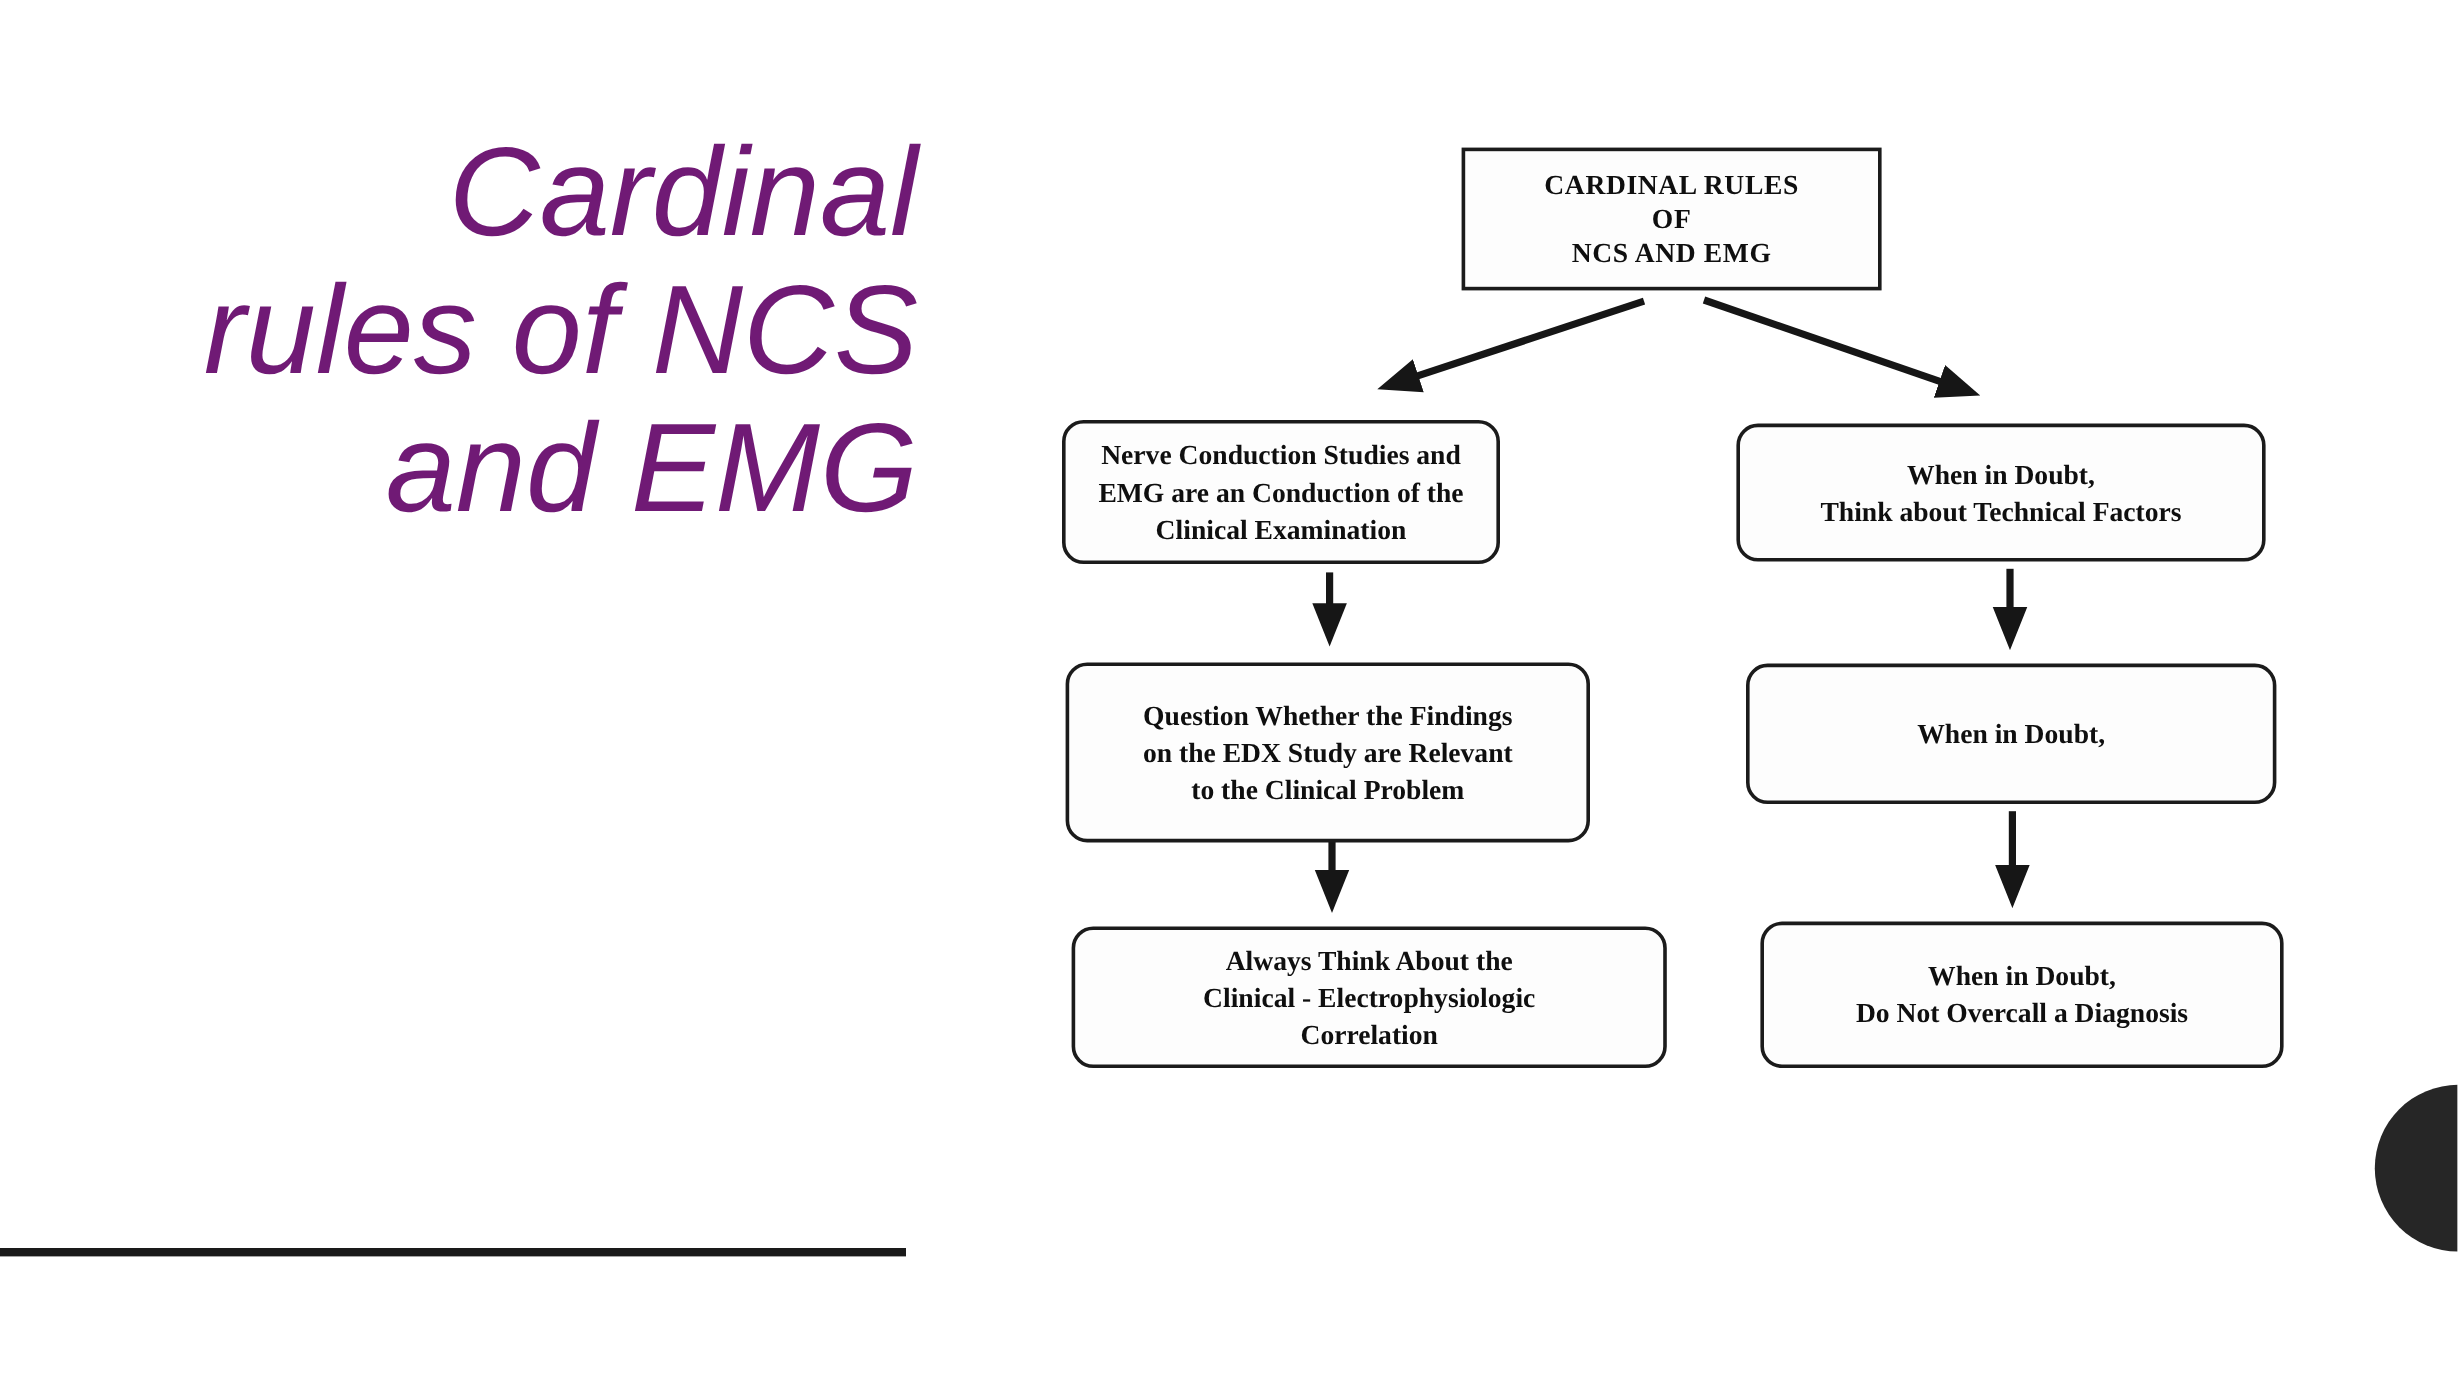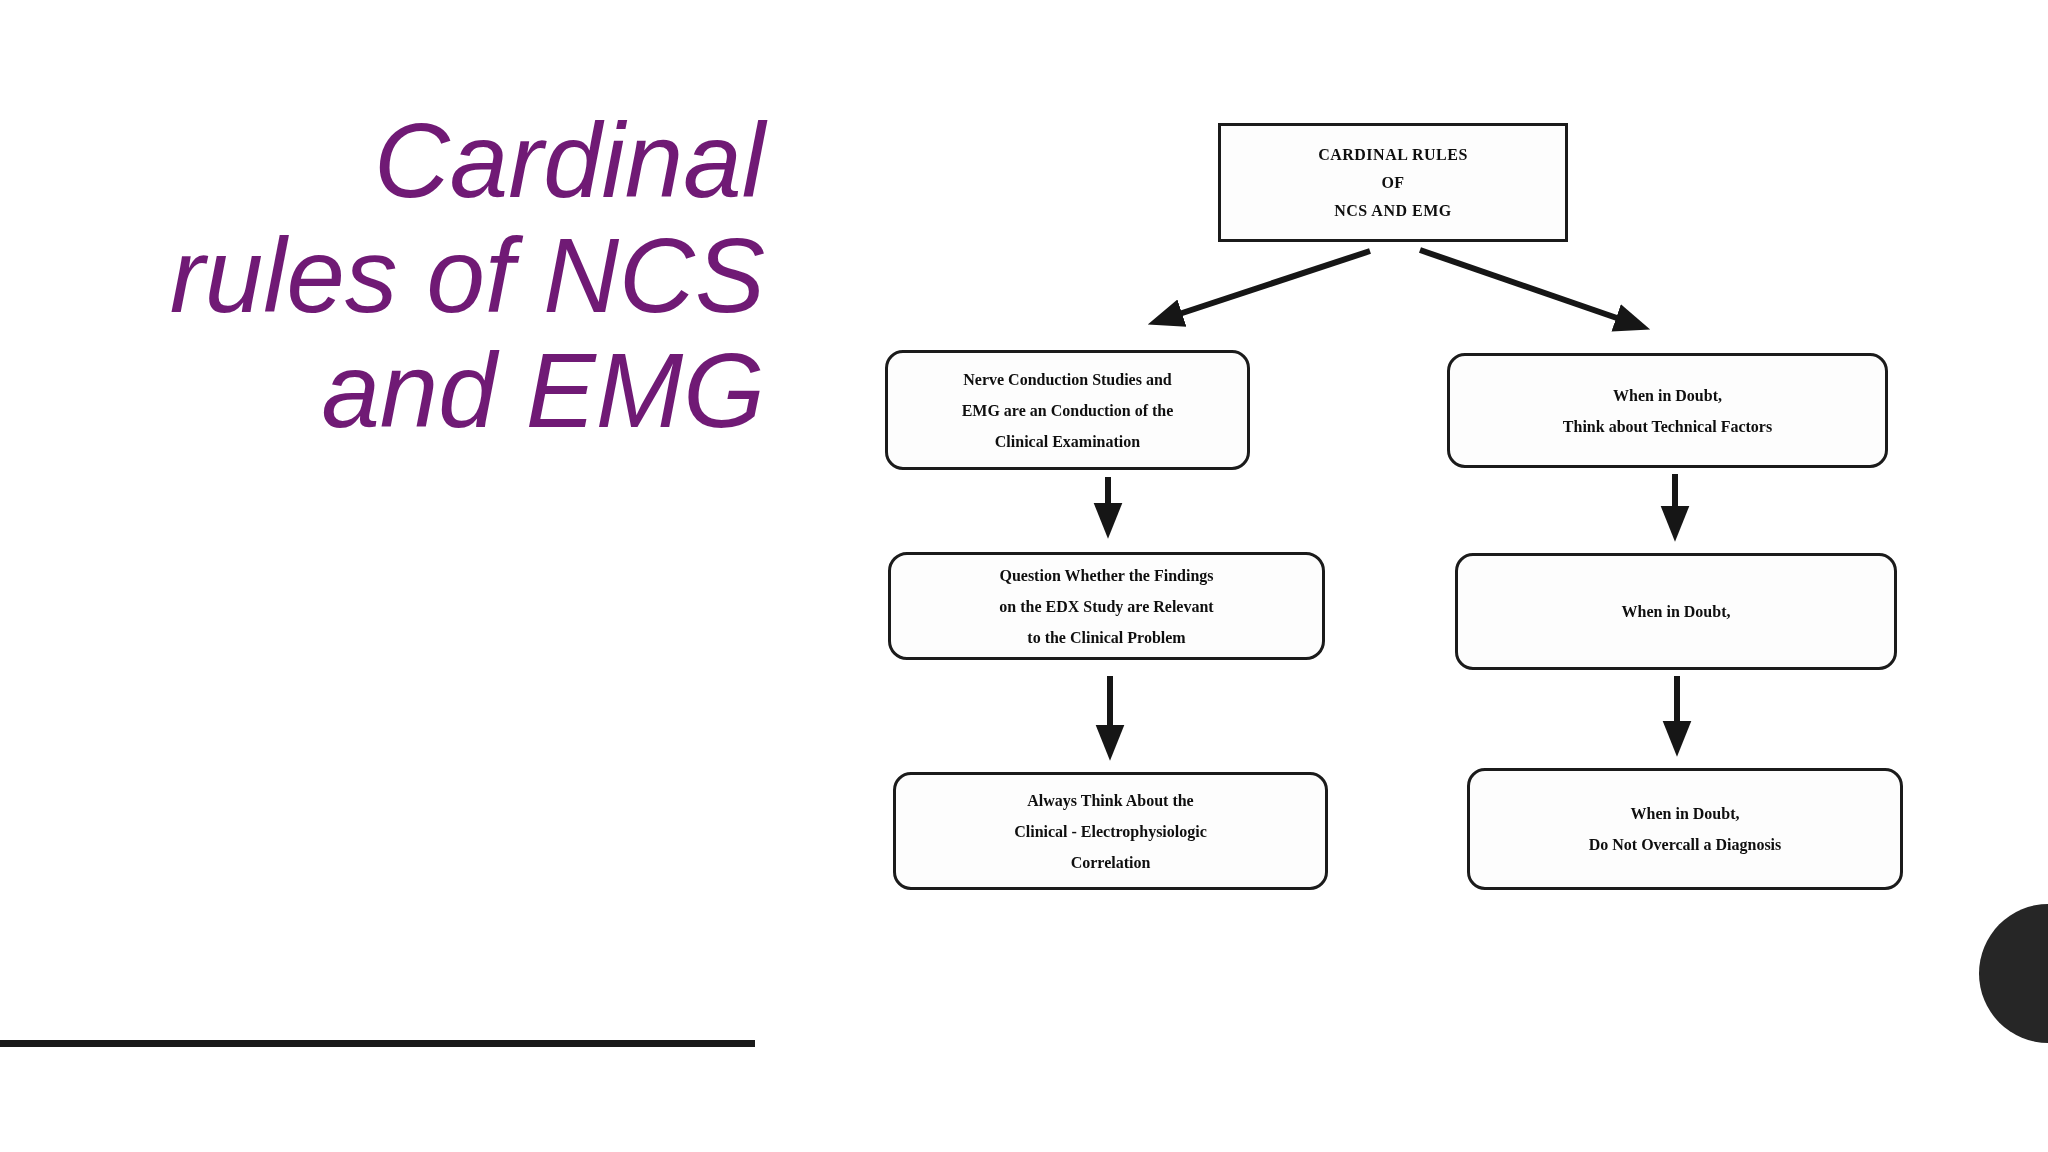--- a/index.html
+++ b/index.html
@@ -30,30 +30,30 @@
     position:absolute;
     box-sizing:border-box;
     background:#fdfdfd;
     border:3px solid #1b1b1b;
     color:#0f0f0f;
     font-weight:bold;
     display:flex;
     flex-direction:column;
     justify-content:center;
     text-align:center;
-    font-size:16px;
+    font-size:23px;
     line-height:31px;
   }
   .node .ln { display:block; }
   .node.rounded { border-radius:18px; }
   .node.root { line-height:28px; letter-spacing:0.5px; }
   #node-root    { left:1218px; top:123px; width:350px; height:119px; }
   #node-left-1  { left:885px;  top:350px; width:365px; height:120px; }
-  #node-left-2  { left:888px;  top:552px; width:437px; height:108px;border-radius:19px; }
-  #node-left-3  { left:893px;  top:772px; width:435px; height:118px;align-items:center; }
+  #node-left-2  { left:888px;  top:552px; width:437px; height:150px; }
+  #node-left-3  { left:893px;  top:772px; width:496px; height:118px;align-items:center; }
   #node-right-1 { left:1447px; top:353px; width:441px; height:115px; }
   #node-right-2 { left:1455px; top:553px; width:442px; height:117px; }
   #node-right-3 { left:1467px; top:768px; width:436px; height:122px; }
   
   .arrows {
     position:absolute;
     left:0; top:0;
     width:2048px; height:1152px;
     pointer-events:none;
   }

